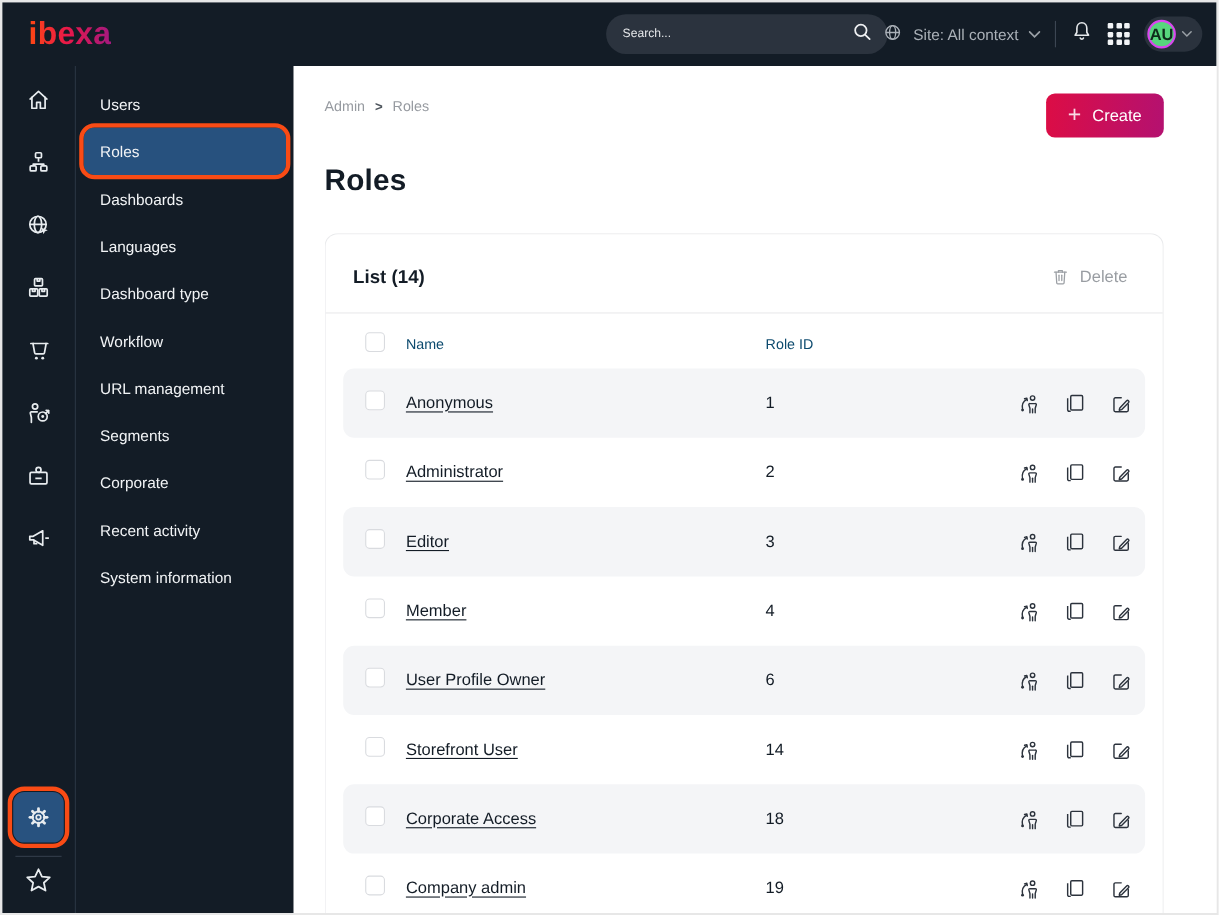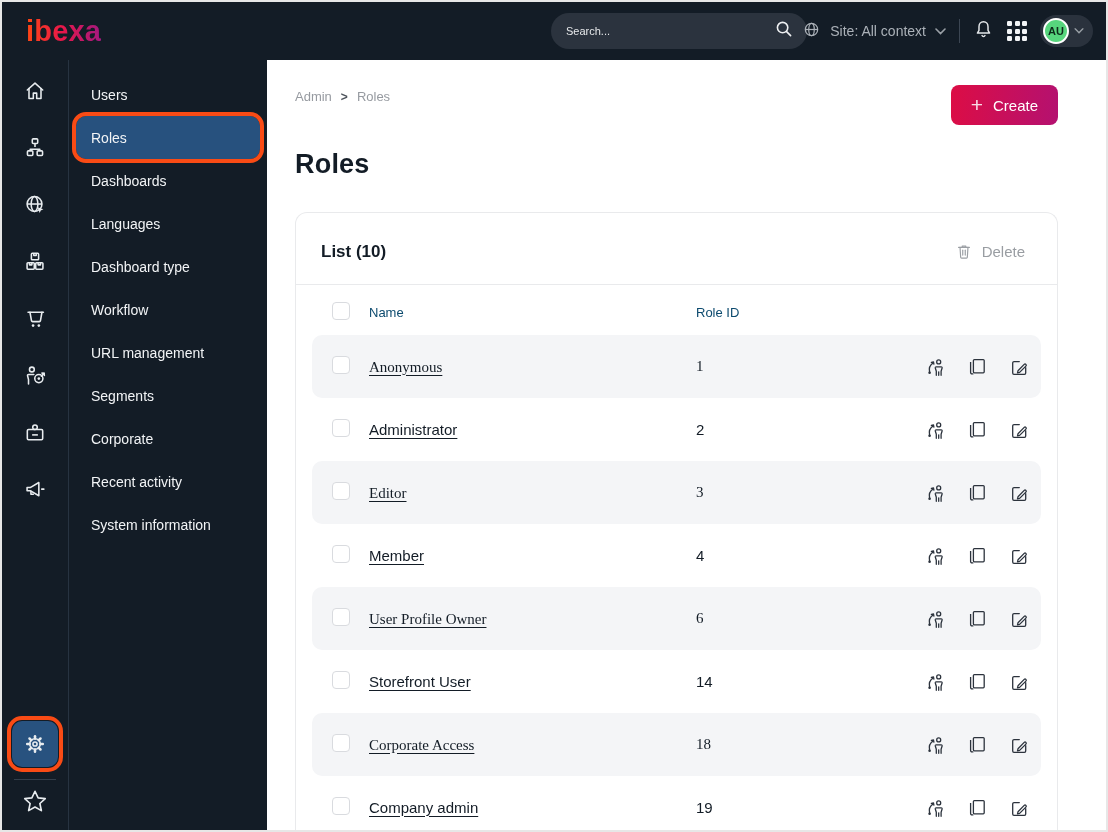--- a/index.html
+++ b/index.html
@@ -24,21 +24,21 @@
     flex:1; background:transparent; border:none; outline:none; color:#eef0f2; font-size:11px;
     font-family:"Liberation Sans", sans-serif;
   }
   .search input::placeholder { color:#e6e8ea; opacity:1; }
   .topbar-right { position:absolute; right:13px; top:0; height:58px; display:flex; align-items:center; gap:13px; }
   .site-ctx { display:flex; align-items:center; gap:9px; color:#abb1b8; font-size:14px; cursor:pointer; }
   .tb-divider { width:1px; height:24px; background:#3c4653; }
   .grid-icon { display:grid; grid-template-columns:repeat(3,5px); grid-gap:2.5px; cursor:pointer; }
   .grid-icon span { width:5px; height:5px; background:#f2f4f6; border-radius:1.2px; }
   .avatar-pill { display:flex; align-items:center; gap:5px; background:#2a323d; border-radius:16px; padding:3px 9px 3px 3px; cursor:pointer; }
-  .avatar { width:26px; height:26px; border-radius:50%; background:#57d67d; border:2px solid #ffffff; color:#0e2b1a; font-size:11px; font-weight:700; display:flex; align-items:center; justify-content:center; }
+  .avatar { width:26px; height:26px; border-radius:50%; background:#57d67d; border:2px solid #d946ef; color:#0e2b1a; font-size:15px; font-weight:700; display:flex; align-items:center; justify-content:center; }
   
   .bodyrow { flex:1; display:flex; min-height:0; }
   .iconbar { flex:0 0 67px; background:#131c26; border-right:1px solid #273341; display:flex; flex-direction:column; align-items:center; padding-top:18px; position:relative; }
   .navbtn { width:24px; height:24px; margin-bottom:33px; cursor:pointer; display:flex; align-items:center; justify-content:center; }
   .iconbar-bottom { position:absolute; bottom:0; left:0; right:0; display:flex; flex-direction:column; align-items:center; }
   .gear-tile { width:46px; height:46px; background:#28527f; border-radius:10px; display:flex; align-items:center; justify-content:center; outline:4px solid #f94b15; outline-offset:1px; cursor:pointer; }
   .bottom-divider { width:42px; height:1px; background:#333e4b; margin-top:12px; }
   .starbtn { margin:9px 0 12px; cursor:pointer; }
   .menubar { flex:0 0 198px; background:#131c26; padding-top:13px; }
   .menu-item { height:43px; display:flex; align-items:center; padding-left:22px; color:#f2f4f6; font-size:14px; cursor:pointer; }
@@ -62,21 +62,21 @@
   .list-title { font-size:17px; font-weight:800; color:#131c26; }
   .delete-btn { display:flex; align-items:center; gap:9px; color:#999da2; font-size:15px; background:none; border:none; cursor:pointer; font-family:"Liberation Sans", sans-serif; }
   .card-divider { height:1px; background:#e9eaec; }
   .thead { display:flex; align-items:center; height:45px; margin:5px 16px 0; padding:0 12px 0 20px; color:#0c4a6e; font-size:13px; }
   .col-check { width:18px; margin-right:19px; }
   .col-name { width:327px; }
   .col-id { flex:1; }
   .checkbox { display:inline-block; width:18px; height:18px; border:1px solid #d9dbdf; border-radius:4px; background:#fff; cursor:pointer; }
   .rows { margin:0 16px; }
   .row { display:flex; align-items:center; height:63px; padding:0 12px 0 20px; border-radius:10px; }
-  .row.odd { background:#f4f5f7;font-family:Liberation Serif, serif; }
+  .row.odd { background:#f4f5f7; }
   .row .name a { color:#131c26; font-size:15px; text-decoration:underline; text-underline-offset:3px; cursor:pointer; }
   .row .rid { font-size:15px; color:#131c26; }
   .actions { display:flex; align-items:center; gap:22px; }
   .action-btn { width:20px; height:20px; background:none; border:none; padding:0; cursor:pointer; display:flex; align-items:center; justify-content:center; }
 </style>
 </head>
 <body>
 
 <div class="screen">
 
@@ -274,21 +274,21 @@
         <button class="create-btn">
           <span class="plus">+</span>
           <span>Create</span>
         </button>
       </div>
 
       <h1 class="page-title">Roles</h1>
 
       <section class="card">
         <div class="card-header">
-          <div class="list-title">List (10)</div>
+          <div class="list-title">List (14)</div>
           <button class="delete-btn">
             <svg width="18" height="19" viewBox="0 0 20 20" fill="none" stroke="#9b9fa4" stroke-width="1.3" stroke-linecap="round" stroke-linejoin="round">
               <path d="M4 5.5 H16"></path>
                 <path d="M8 5.5 V4 H12 V5.5"></path>
               <path d="M5.6 5.5 L6.3 16.4 a1 1 0 0 0 1 0.9 H12.7 a1 1 0 0 0 1-0.9 L14.4 5.5"></path>
               <path d="M8.6 8.5 V14"></path>
                 <path d="M11.4 8.5 V14"></path>
             </svg>
             <span>Delete</span>
           </button>

